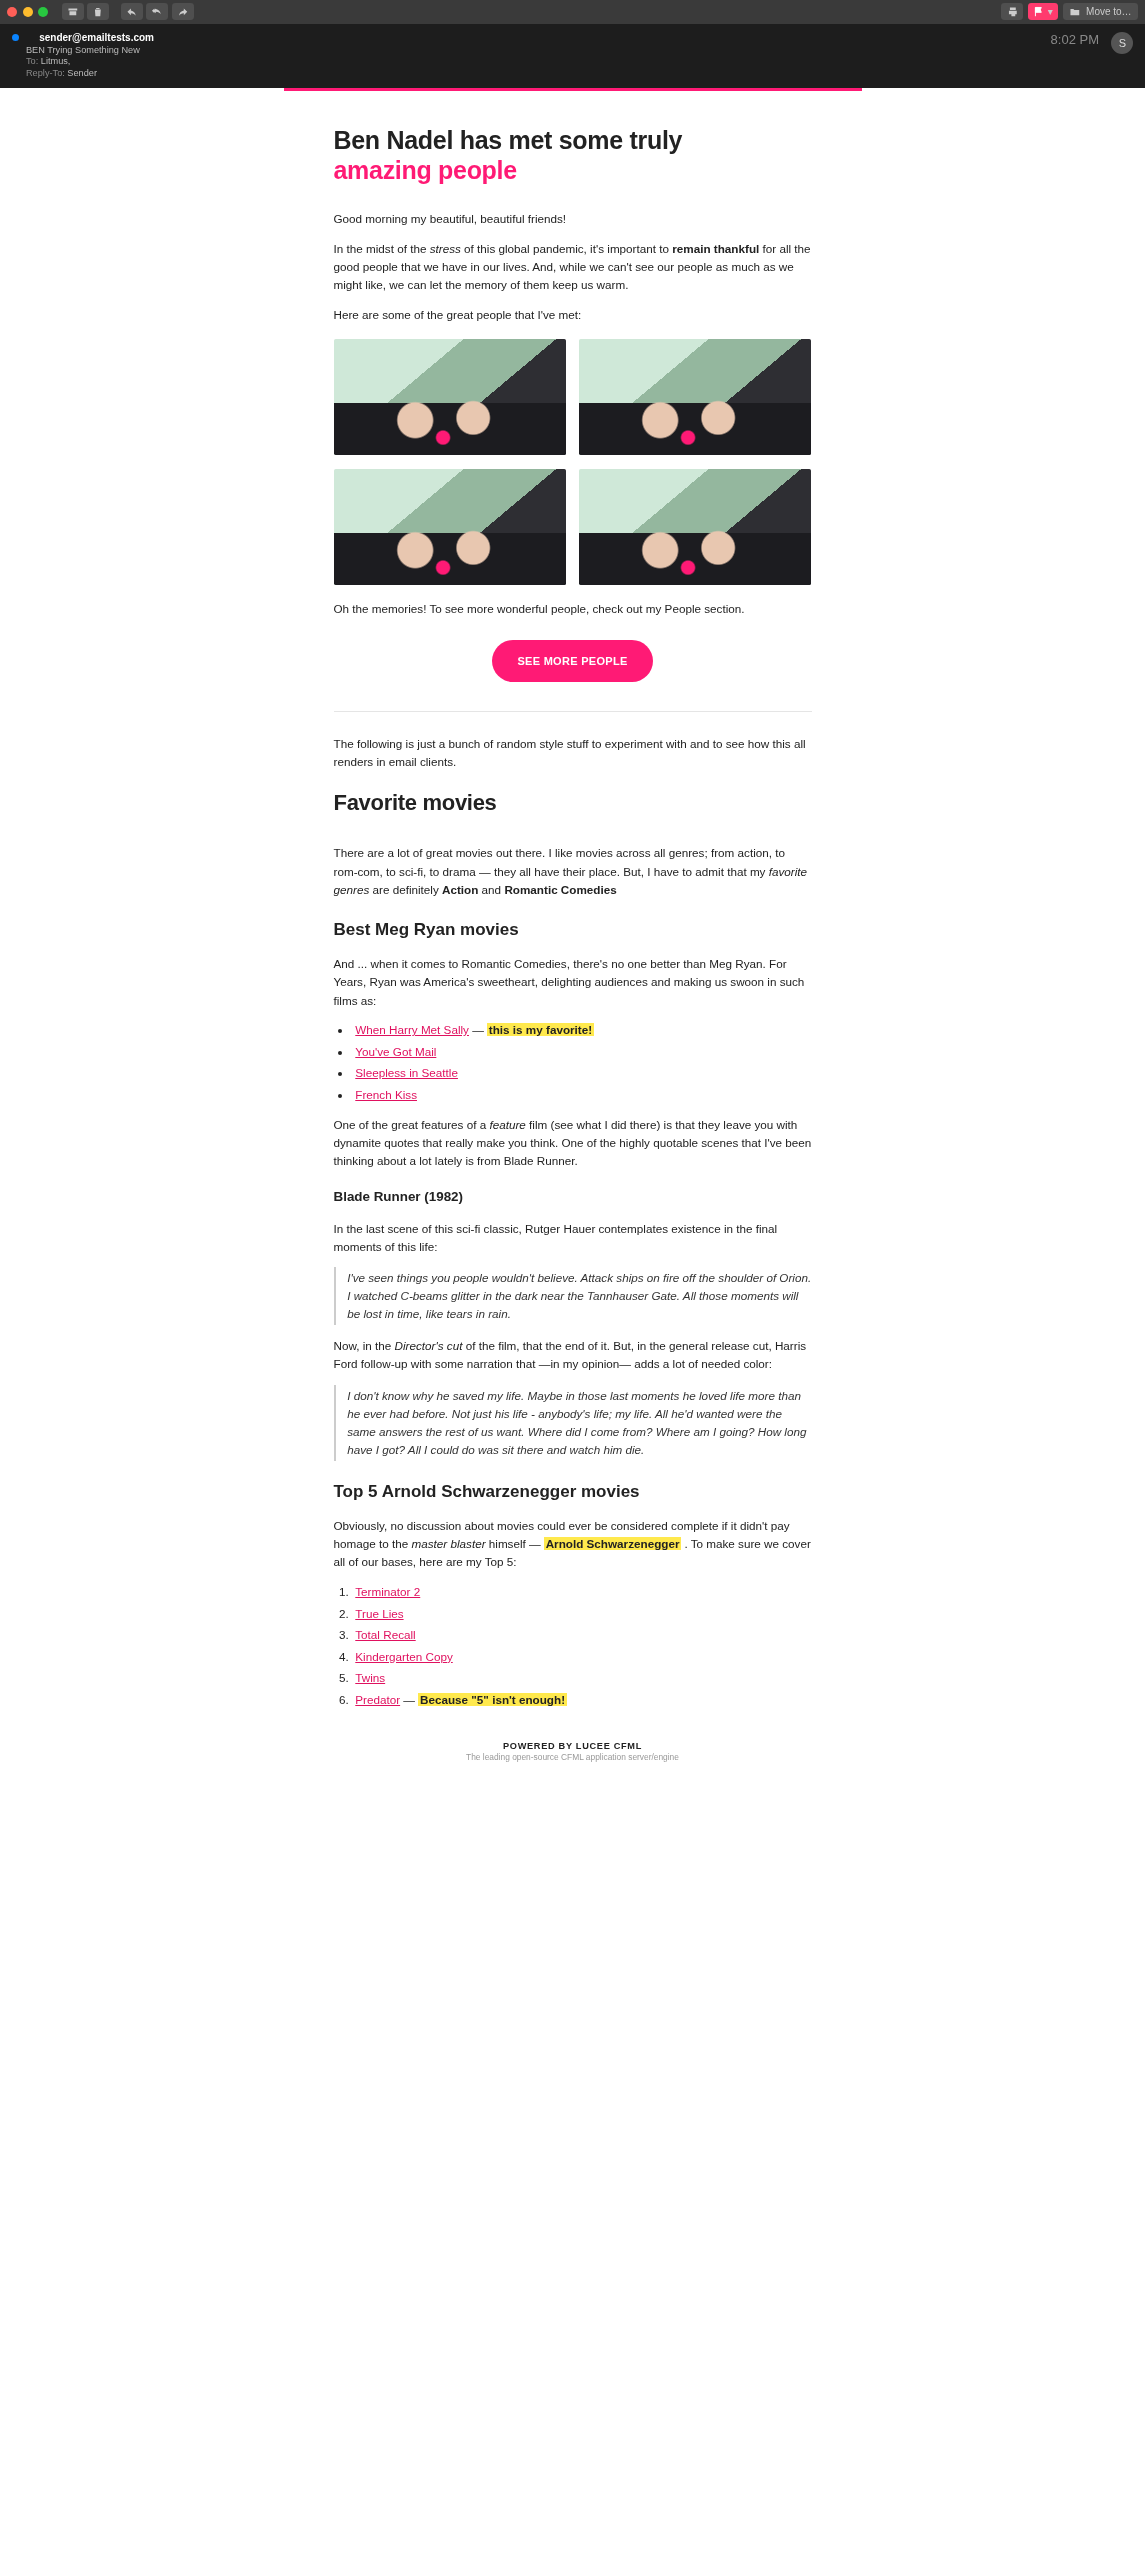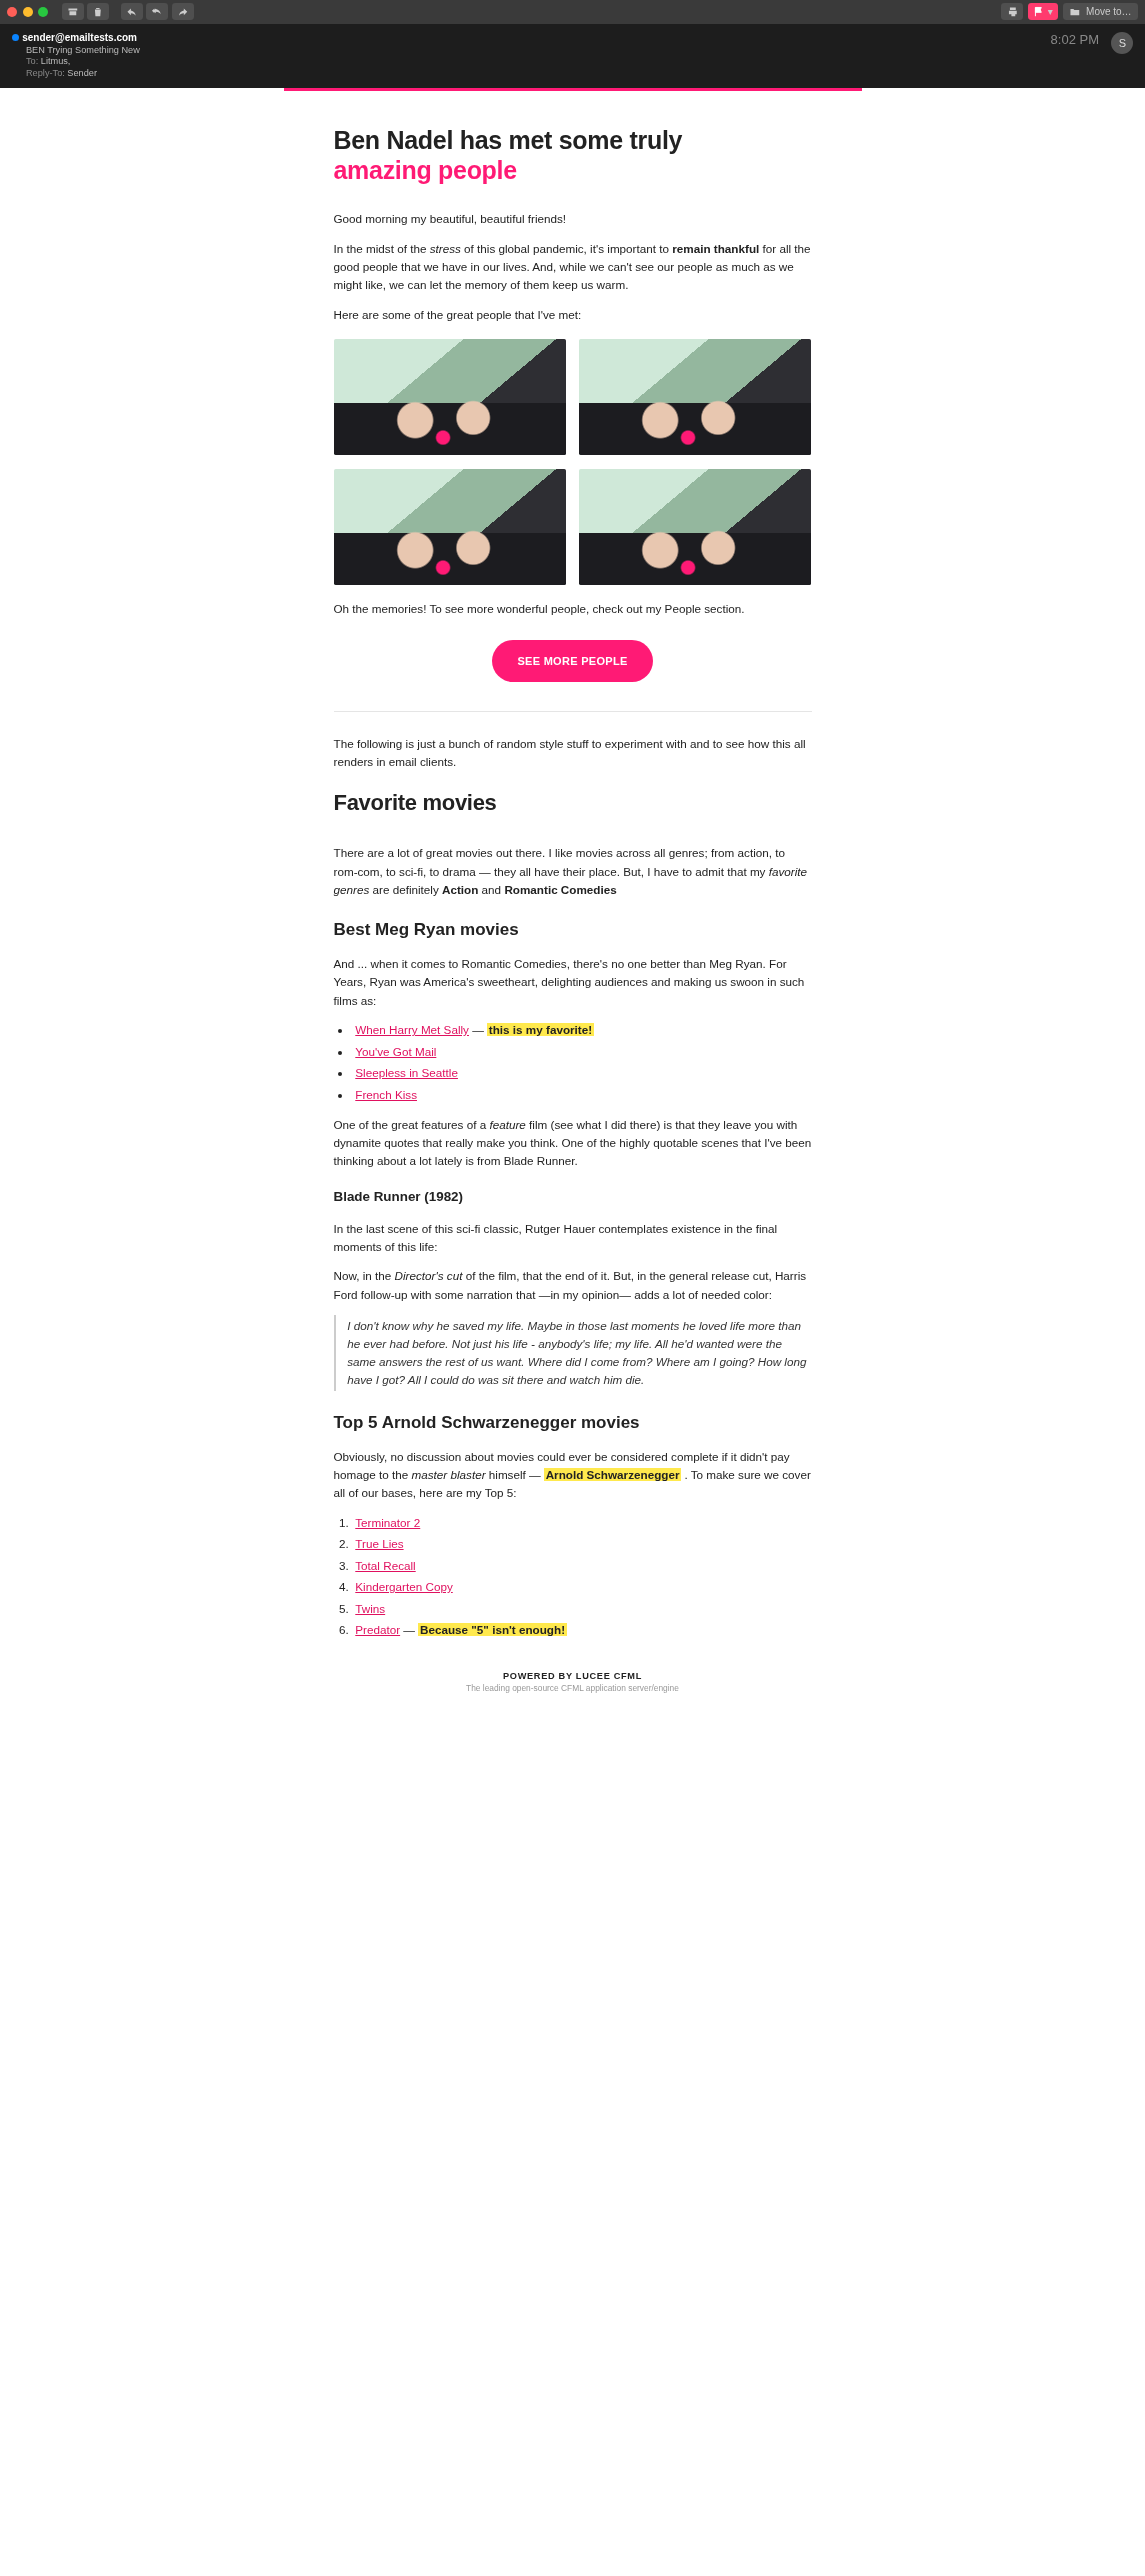--- a/index.html
+++ b/index.html
@@ -12,21 +12,21 @@
 .t-close { background: #ff5f57; } .t-min { background: #febc2e; } .t-max { background: #28c840; }
 .tb-btn { background: #4f4f4f; color: #ccc; border: none; border-radius: 3.4px; height: 17px; min-width: 22px; padding: 0 5px; font-size: 10px; display:flex; align-items:center; justify-content:center; }
 .tb-btn svg { width:11.7px; height:11.7px; fill:#ccc; }
 .tb-grp { display: flex; gap: 3.4px; }
 .titlebar .spacer { flex: 1; }
 .tb-flag { background: #ff3b6e; }
 .tb-move { display:flex; align-items:center; gap:5px; min-width:75px; justify-content:flex-start; padding:0 6.7px; }
 
 
 .mail-header { background: #1d1d1d; color: #ddd; padding: 8.4px 11.7px 10px; font-size: 10px; position: relative; }
-.sender-line { display:flex; align-items:center; gap:3px; }
+.sender-line { display:flex; align-items:center; gap:20px; }
 .unread-dot { width:7.5px; height:7.5px; border-radius:50%; background:#0a84ff; }
 .sender { font-weight: 600; color:#fff; }
 .subject { margin-left: 14.3px; margin-top: 1.7px; color:#bbb; font-size:9.2px; }
 .meta-row { margin-left: 14.3px; margin-top: 1.7px; font-size:9.2px; }
 .meta-label { color:#888;text-align:right; }
 .meta-val { color:#bbb; }
 .time { position:absolute; top:8.4px; right:46px; color:#888; font-size:13px; }
 .avatar { position:absolute; top:8.4px; right:11.7px; width:22px; height:22px; border-radius:50%; background:#555; color:#ddd; display:flex; align-items:center; justify-content:center; font-size:11px; }
 
 
@@ -198,20 +198,21 @@
           <li><a href="#" class="link">Sleepless in Seattle</a></li>
           <li><a href="#" class="link">French Kiss</a></li>
         </ul>
 
       <p class="para">
         <span>One of the great features of a </span><span class="ital">feature</span><span> film (see what I did there) is that they leave you with dynamite quotes that really make you think. One of the highly quotable scenes that I've been thinking about a lot lately is from Blade Runner.</span>
       </p>
 
       <h4 class="subsub">Blade Runner (1982)</h4>
       <p class="para">In the last scene of this sci-fi classic, Rutger Hauer contemplates existence in the final moments of this life:</p>
+      <blockquote class="q">I've seen things you people wouldn't believe. Attack ships on fire off the shoulder of Orion. I watched C-beams glitter in the dark near the Tannhauser Gate. All those moments will be lost in time, like tears in rain.</blockquote>
       <p class="para">
         <span>Now, in the </span><span class="ital">Director's cut</span><span> of the film, that the end of it. But, in the general release cut, Harris Ford follow-up with some narration that —in my opinion— adds a lot of needed color:</span>
       </p>
       <blockquote class="q">I don't know why he saved my life. Maybe in those last moments he loved life more than he ever had before. Not just his life - anybody's life; my life. All he'd wanted were the same answers the rest of us want. Where did I come from? Where am I going? How long have I got? All I could do was sit there and watch him die.</blockquote>
 
       <h3 class="sub">Top 5 Arnold Schwarzenegger movies</h3>
       <p class="para">
         <span>Obviously, no discussion about movies could ever be considered complete if it didn't pay homage to the </span><span class="ital">master blaster</span><span> himself — </span><span class="hl">Arnold Schwarzenegger</span><span> . To make sure we cover all of our bases, here are my Top 5:</span>
       </p>
       <ol class="nums" id="arnold-list">

